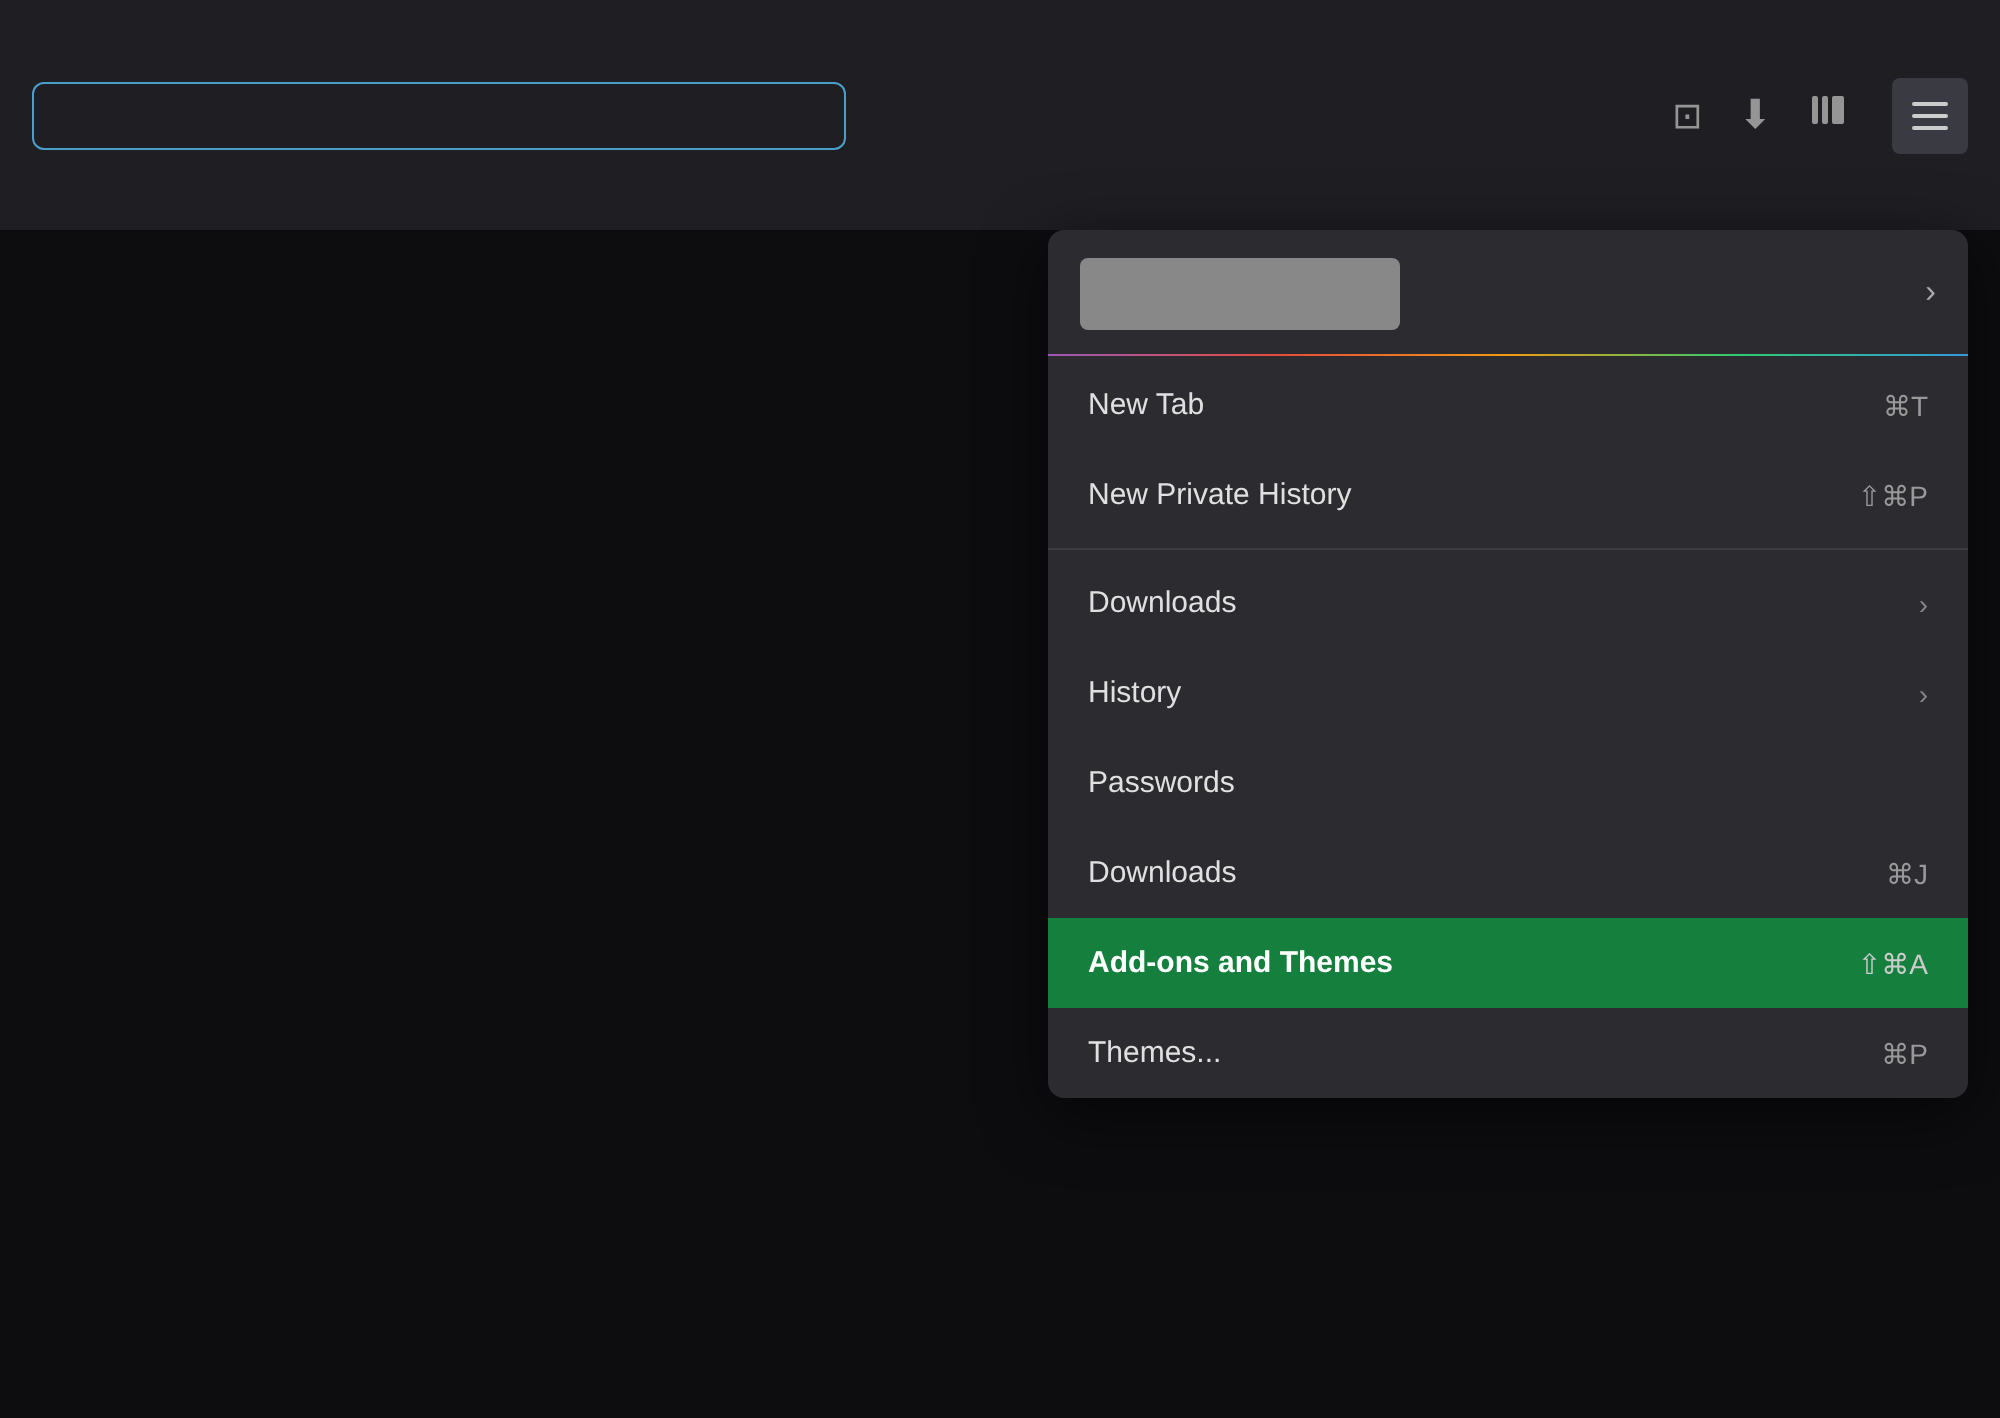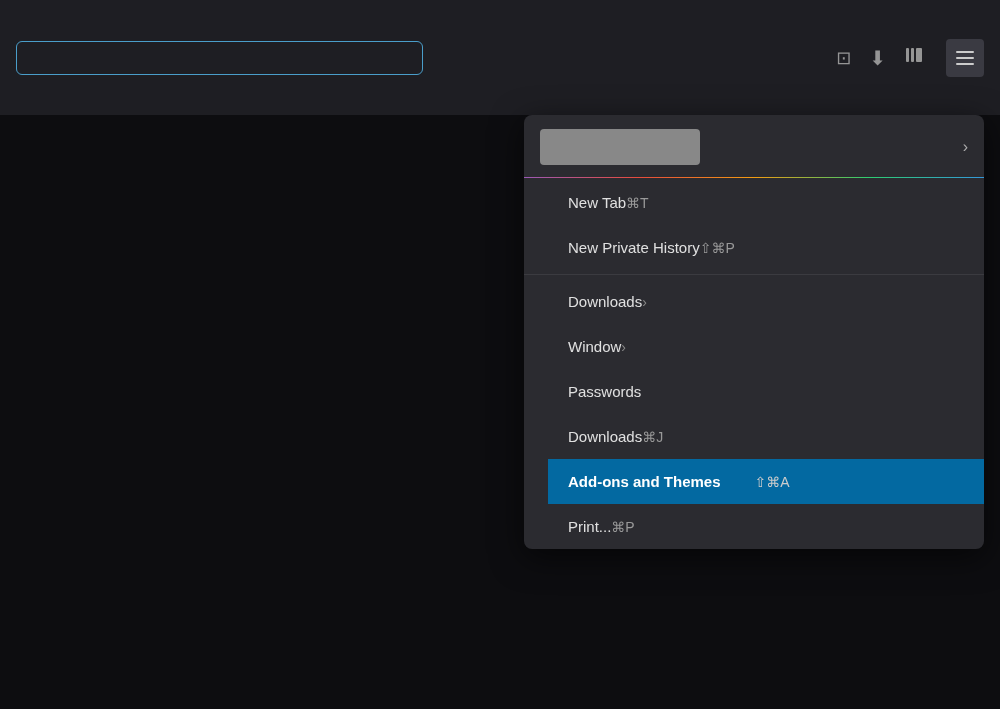--- a/index.html
+++ b/index.html
@@ -127,31 +127,30 @@
 
     .menu-divider {
       height: 1px;
       background: linear-gradient(to right, #9b59b6, #e74c3c, #f39c12, #2ecc71, #3498db);
       margin: 2px 0;
     }
 
     .menu-item {
       display: flex;
       align-items: center;
-      justify-content: flex-start;
+      justify-content: space-between;
       padding: 14px 20px;
       cursor: pointer;
       color: #e0e0e0;
       font-size: 15px;
       transition: background 0.1s;
-      margin-left: 24px;
     }
 
     .menu-item.highlighted {
-      background: #0369a1;
+      background: #15803d;
       gap: 34px;
     }
 
     .menu-item.highlighted .item-label {
       font-weight: 600;
       color: #ffffff;
     }
 
     .item-label {
       font-size: 15px;
@@ -222,36 +221,36 @@
   </div>
 
   <div class="menu-section-divider"></div>
 
   <div class="menu-item">
     <span class="item-label">Downloads</span>
     <span class="item-chevron">›</span>
   </div>
 
   <div class="menu-item">
-    <span class="item-label">Window</span>
+    <span class="item-label">History</span>
     <span class="item-chevron">›</span>
   </div>
 
   <div class="menu-item">
     <span class="item-label">Passwords</span>
     <span class="item-shortcut"></span>
   </div>
 
   <div class="menu-item">
     <span class="item-label">Downloads</span>
     <span class="item-shortcut">⌘J</span>
   </div>
 
   <div class="menu-item highlighted">
     <span class="item-label">Add-ons and Themes</span>
     <span class="item-shortcut" style="color:#ccc;">⇧⌘A</span>
   </div>
 
   <div class="menu-item">
-    <span class="item-label">Print...</span>
+    <span class="item-label">Themes...</span>
     <span class="item-shortcut">⌘P</span>
   </div>
 </div>
 
 </body></html>

